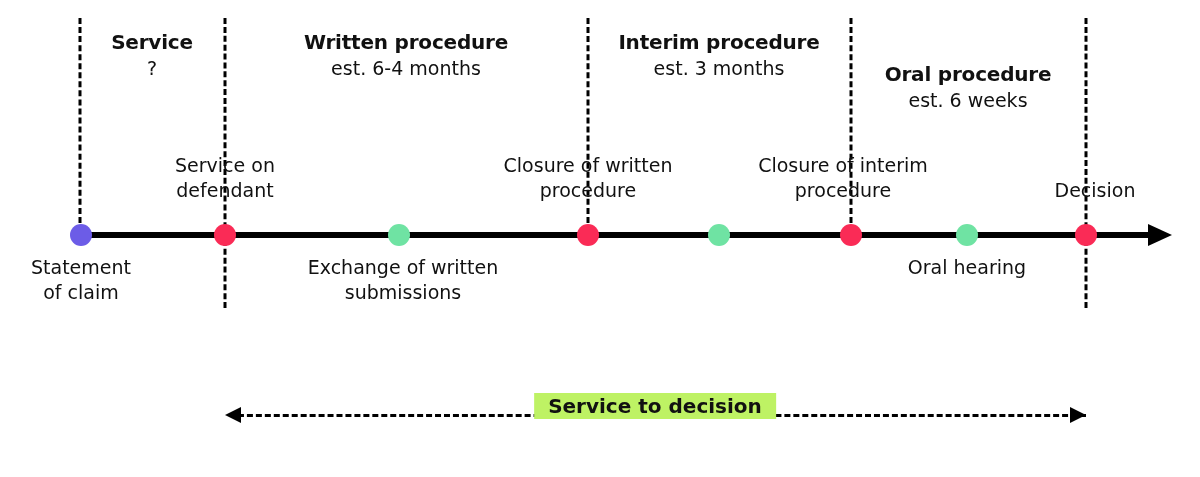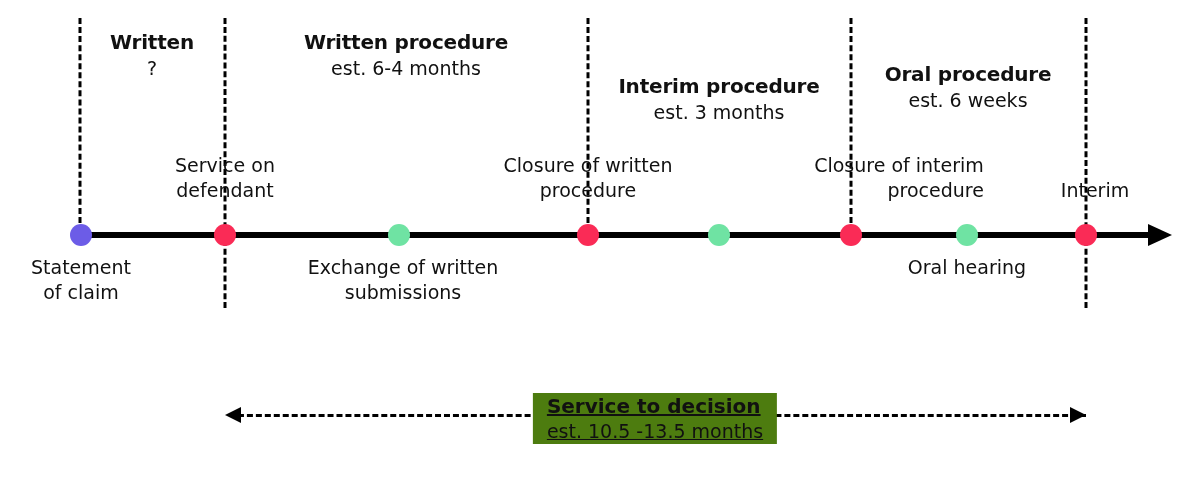--- a/index.html
+++ b/index.html
@@ -110,24 +110,24 @@
     height: 0;
     border-top: 8px solid transparent;
     border-bottom: 8px solid transparent;
     border-left: 16px solid #000000;
   }
   .span-text {
     position: absolute;
     left: 655px;
     top: 393px;
     transform: translateX(-50%);
-    background: #4d7c0f;
+    text-align: center;
+    background: #bef264;
     padding: 0 14px;
     line-height: 1.3;
-    text-decoration: underline;
   }
   .span-title {
     font-size: 20px;
     font-weight: bold;
     white-space: nowrap;
   }
   .span-sub {
     font-size: 19px;
     white-space: nowrap;
   }
@@ -137,28 +137,28 @@
 
 <div id="canvas">
 
   <div class="divider" style="left:80px;height:214px;"></div>
   <div class="divider" style="left:225px;height:290px;"></div>
   <div class="divider" style="left:588px;height:214px;"></div>
   <div class="divider" style="left:851px;height:214px;"></div>
   <div class="divider" style="left:1086px;height:290px;"></div>
 
   <div class="phase" style="left:152px;top:30px;">
-    <div class="phase-title">Written</div>
+    <div class="phase-title">Service</div>
     <div class="phase-sub">?</div>
   </div>
   <div class="phase" style="left:406px;top:30px;">
     <div class="phase-title">Written procedure</div>
     <div class="phase-sub">est. 6-4 months</div>
   </div>
-  <div class="phase" style="left:719px;top:30px;margin-top:44px;">
+  <div class="phase" style="left:719px;top:30px;">
     <div class="phase-title">Interim procedure</div>
     <div class="phase-sub">est. 3 months</div>
   </div>
   <div class="phase" style="left:968px;top:30px;margin-top:32px;">
     <div class="phase-title">Oral procedure</div>
     <div class="phase-sub">est. 6 weeks</div>
   </div>
 
   <div class="axis-line"></div>
   <div class="axis-arrow"></div>
@@ -167,28 +167,27 @@
   <div class="dot" style="left:225px;background:#FA2B56;"></div>
   <div class="dot" style="left:399px;background:#6FE3A3;"></div>
   <div class="dot" style="left:588px;background:#FA2B56;"></div>
   <div class="dot" style="left:719px;background:#6FE3A3;"></div>
   <div class="dot" style="left:851px;background:#FA2B56;"></div>
   <div class="dot" style="left:967px;background:#6FE3A3;"></div>
   <div class="dot" style="left:1086px;background:#FA2B56;"></div>
 
   <div class="event-label" style="left:225px;top:153px;">Service on<br>defendant</div>
   <div class="event-label" style="left:588px;top:153px;">Closure of written<br>procedure</div>
-  <div class="event-label" style="left:899px;top:153px;text-align:right;">Closure of interim<br>procedure</div>
-  <div class="event-label" style="left:1095px;top:178px;">Interim</div>
+  <div class="event-label" style="left:843px;top:153px;">Closure of interim<br>procedure</div>
+  <div class="event-label" style="left:1095px;top:178px;">Decision</div>
 
   <div class="event-label" style="left:81px;top:255px;">Statement<br>of claim</div>
   <div class="event-label" style="left:403px;top:255px;">Exchange of written<br>submissions</div>
   <div class="event-label" style="left:967px;top:255px;">Oral hearing</div>
 
   <div class="span-bar" style="left:229px;width:857px;"></div>
   <div class="span-arrow-left"></div>
   <div class="span-arrow-right"></div>
   <div class="span-text">
     <div class="span-title">Service to decision</div>
-    <div class="span-sub">est. 10.5 -13.5 months</div>
   </div>
 
 </div>
 
 </body></html>

